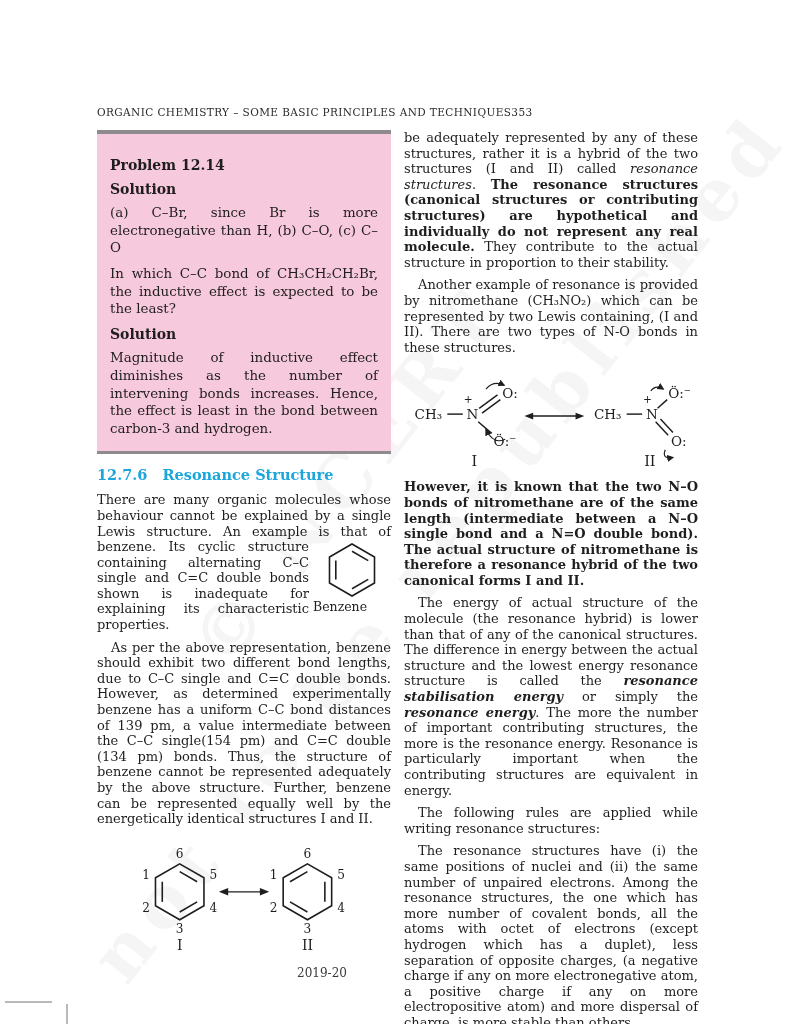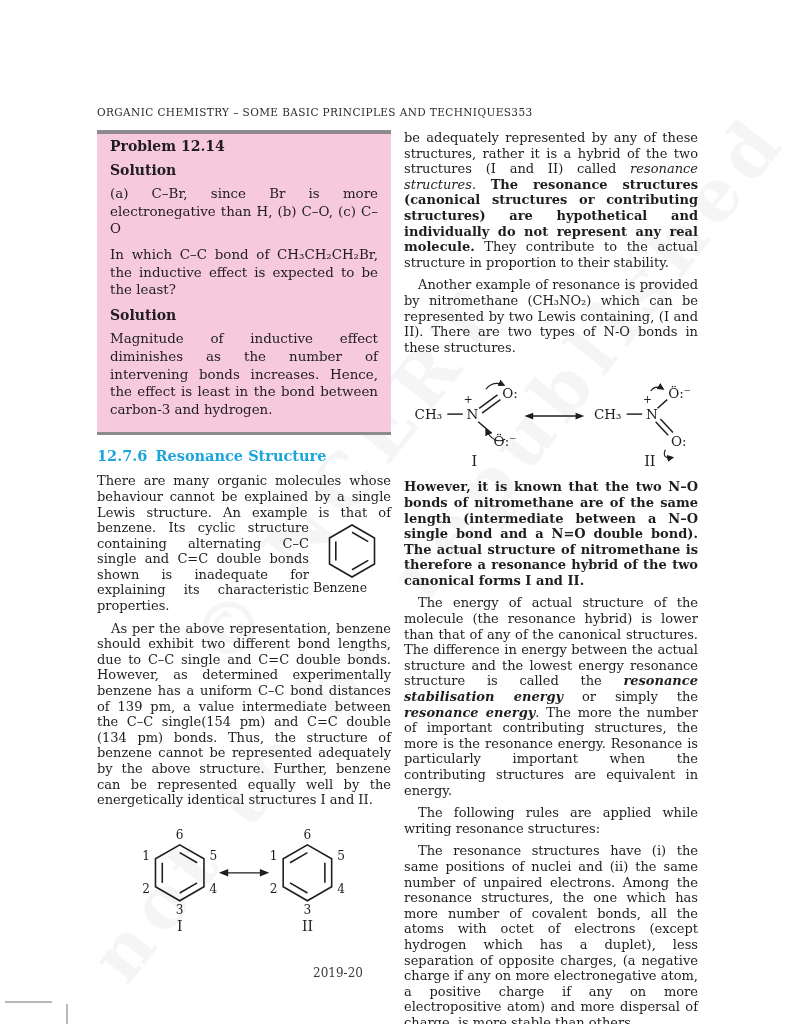--- a/index.html
+++ b/index.html
@@ -16,35 +16,35 @@
   .columns{position:absolute;left:97px;top:130px;width:601px;display:flex;gap:13px;z-index:1;}
   .col{width:294px;}
 
   p{margin:0 0 7px 0;font-size:13px;line-height:15.6px;text-align:justify;}
   .indent{text-indent:14px;}
   .b{font-weight:bold;}
   .i{font-style:italic;}
   .bi{font-weight:bold;font-style:italic;}
 
   
-  .problem-box{background:#f7c9dc;border-top:4px solid #8e8a8d;border-bottom:3px solid #8e8a8d;padding:0 13px 12px 13px;margin-bottom:12px;}
+  .problem-box{background:#f7c9dc;border-top:4px solid #8e8a8d;border-bottom:3px solid #8e8a8d;padding:19px 13px 12px 13px;margin-bottom:12px;}
   .problem-box p{font-size:13.4px;line-height:17.6px;margin:0 0 8px 0;}
   .problem-box .ptitle{font-weight:bold;font-size:14px;margin:4px 0 6px 0;text-align:left;}
 
   .sec-heading{color:#1ca6dc;font-weight:bold;font-size:14.5px;margin:10px 0 9px 0;}
-  .sec-heading .num{margin-right:8px;}
+  .sec-heading .num{margin-right:15px;}
 
   .benzene-float{float:right;width:78px;margin:2px 0 0 4px;text-align:left;}
   .benzene-float .cap{font-size:12.5px;margin-top:0px;}
 
   .fig{text-align:center;margin:8px 0 8px 0;}
   svg{display:block;margin:0 auto;}
   svg text{font-family:"DejaVu Serif","Liberation Serif",serif;fill:#1f1d1e;}
 
-  .footer{position:absolute;left:16px;top:966px;width:644px;text-align:center;font-size:12px;color:#3a3a3a;z-index:2;}
+  .footer{position:absolute;left:0;top:966px;width:644px;text-align:center;font-size:12px;color:#3a3a3a;z-index:2;}
 
   
   .crop-h{position:absolute;left:5px;top:1001px;width:47px;height:2px;background:#b9b9b9;}
   .crop-v{position:absolute;left:66px;top:1004px;width:2px;height:20px;background:#b9b9b9;}
 </style>
 </head>
 <body>
 
 <div class="page">
 

